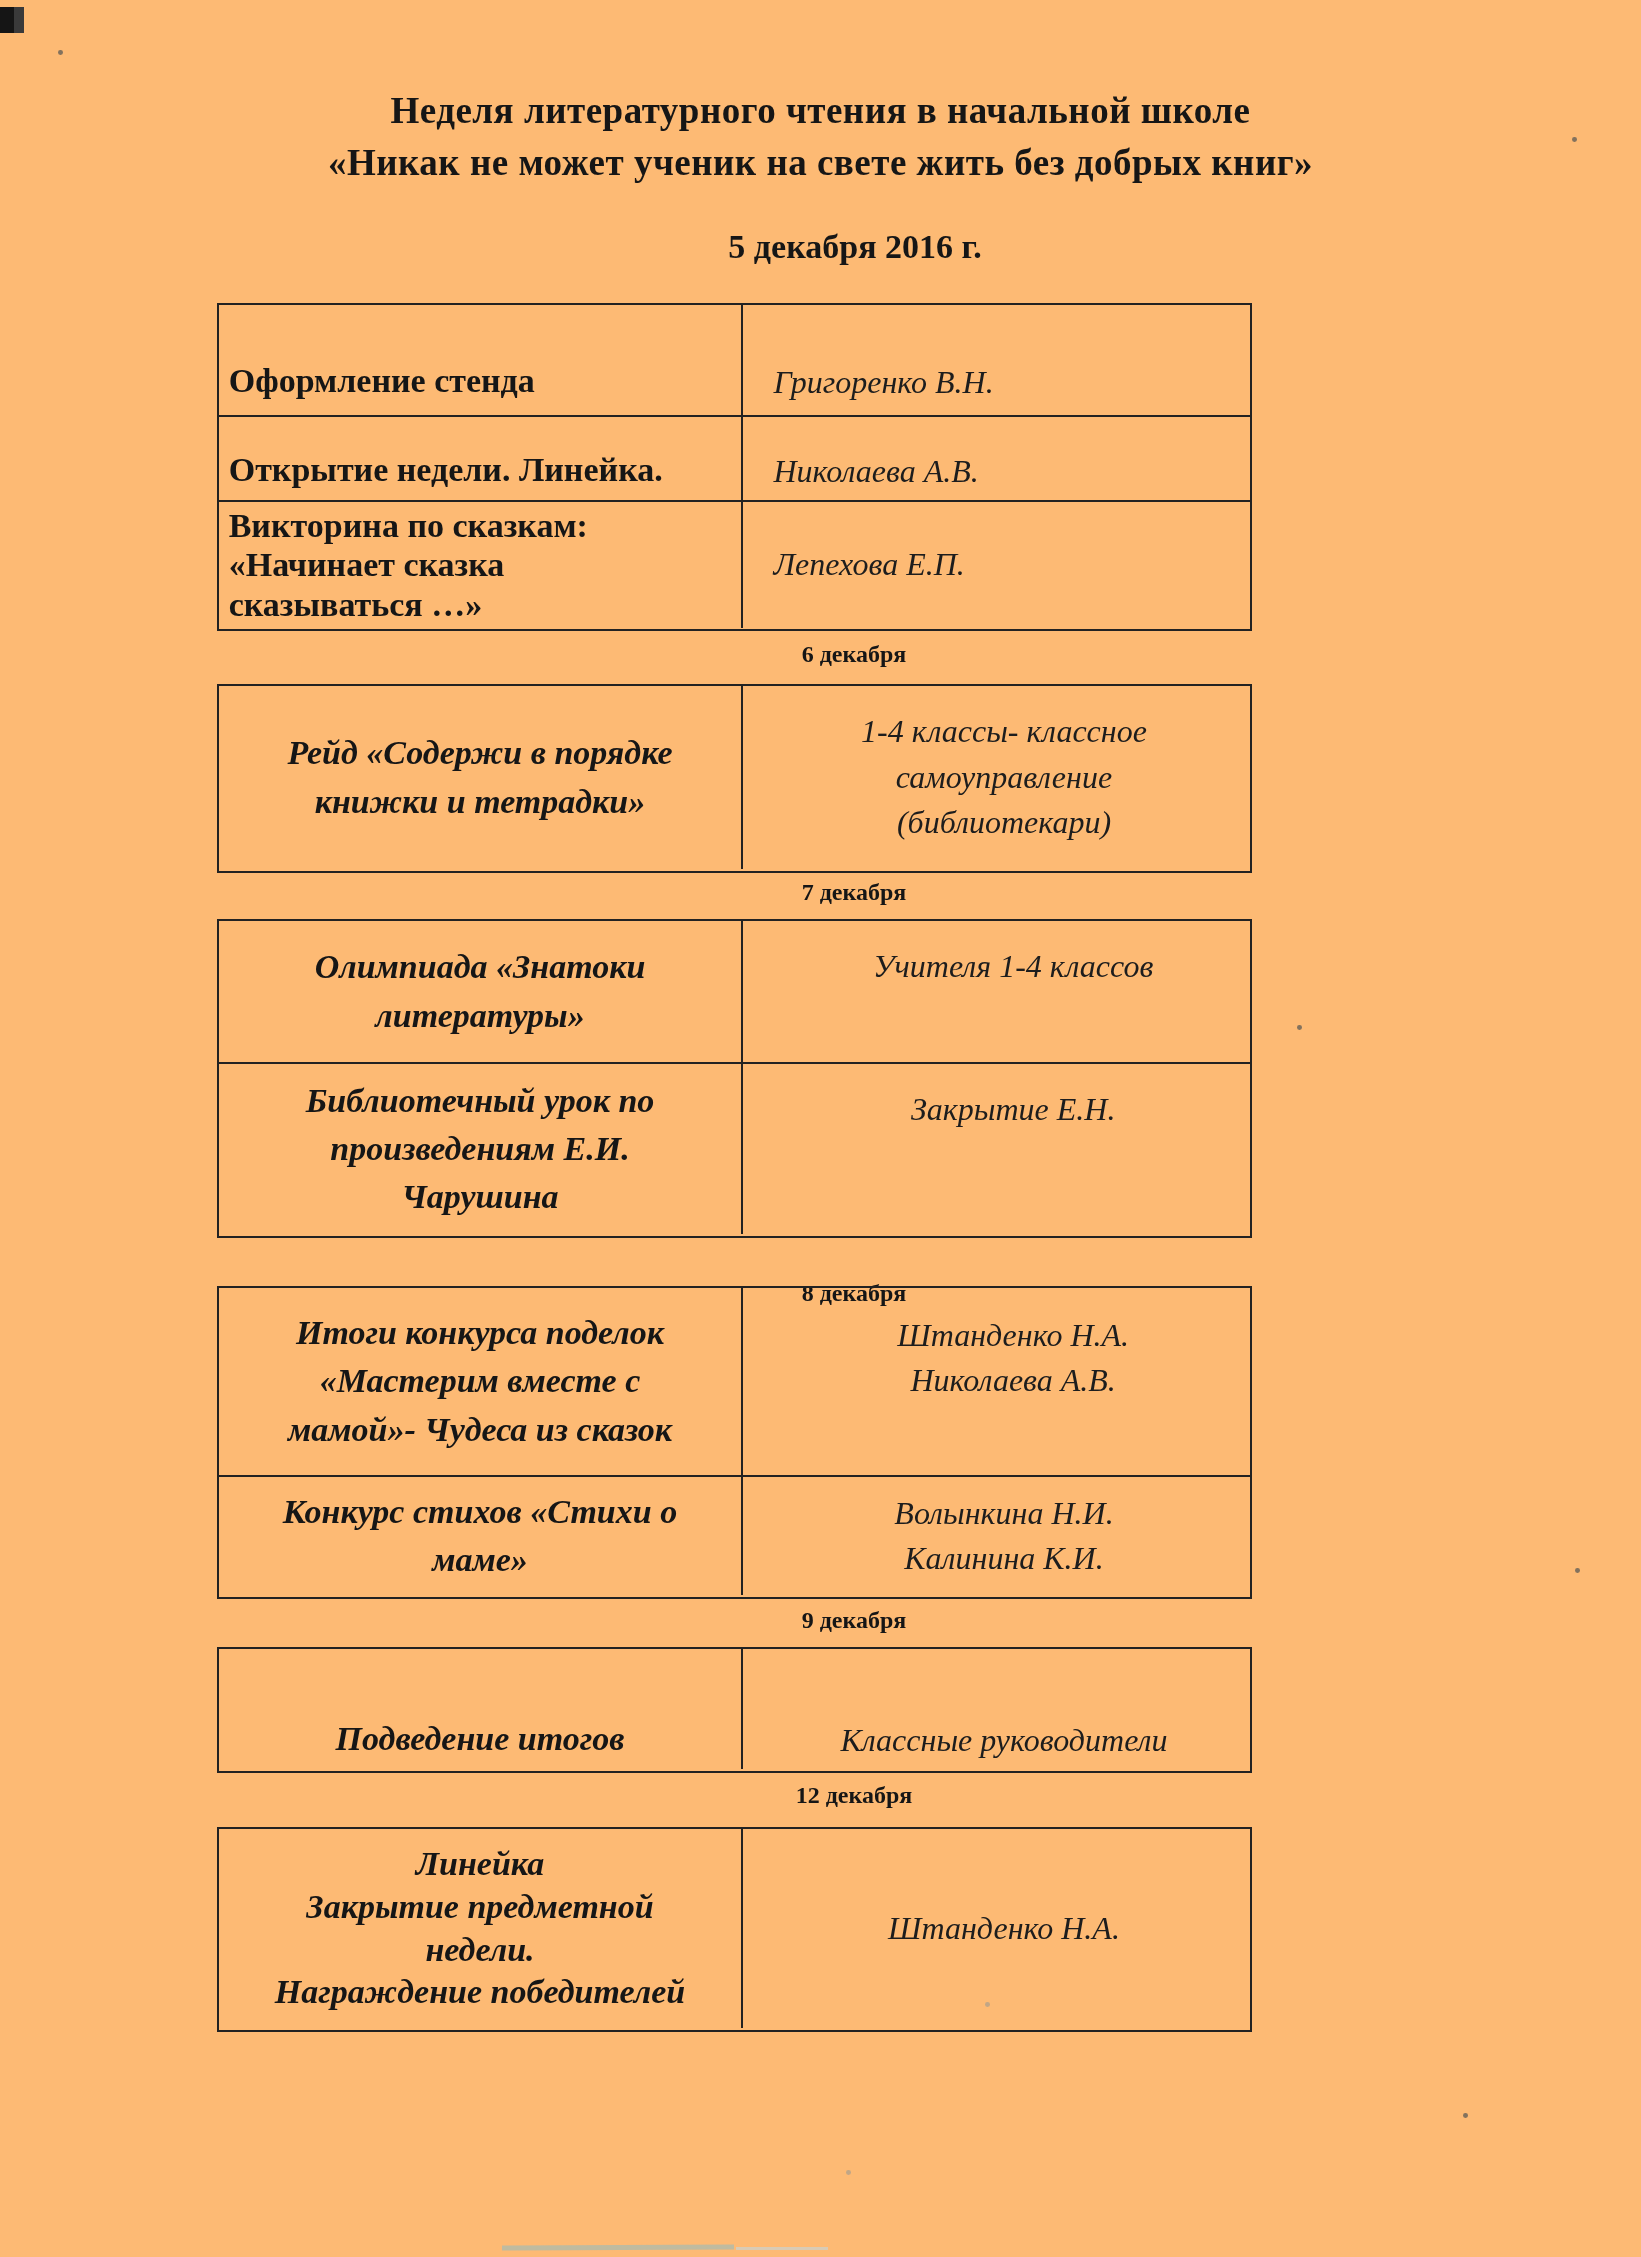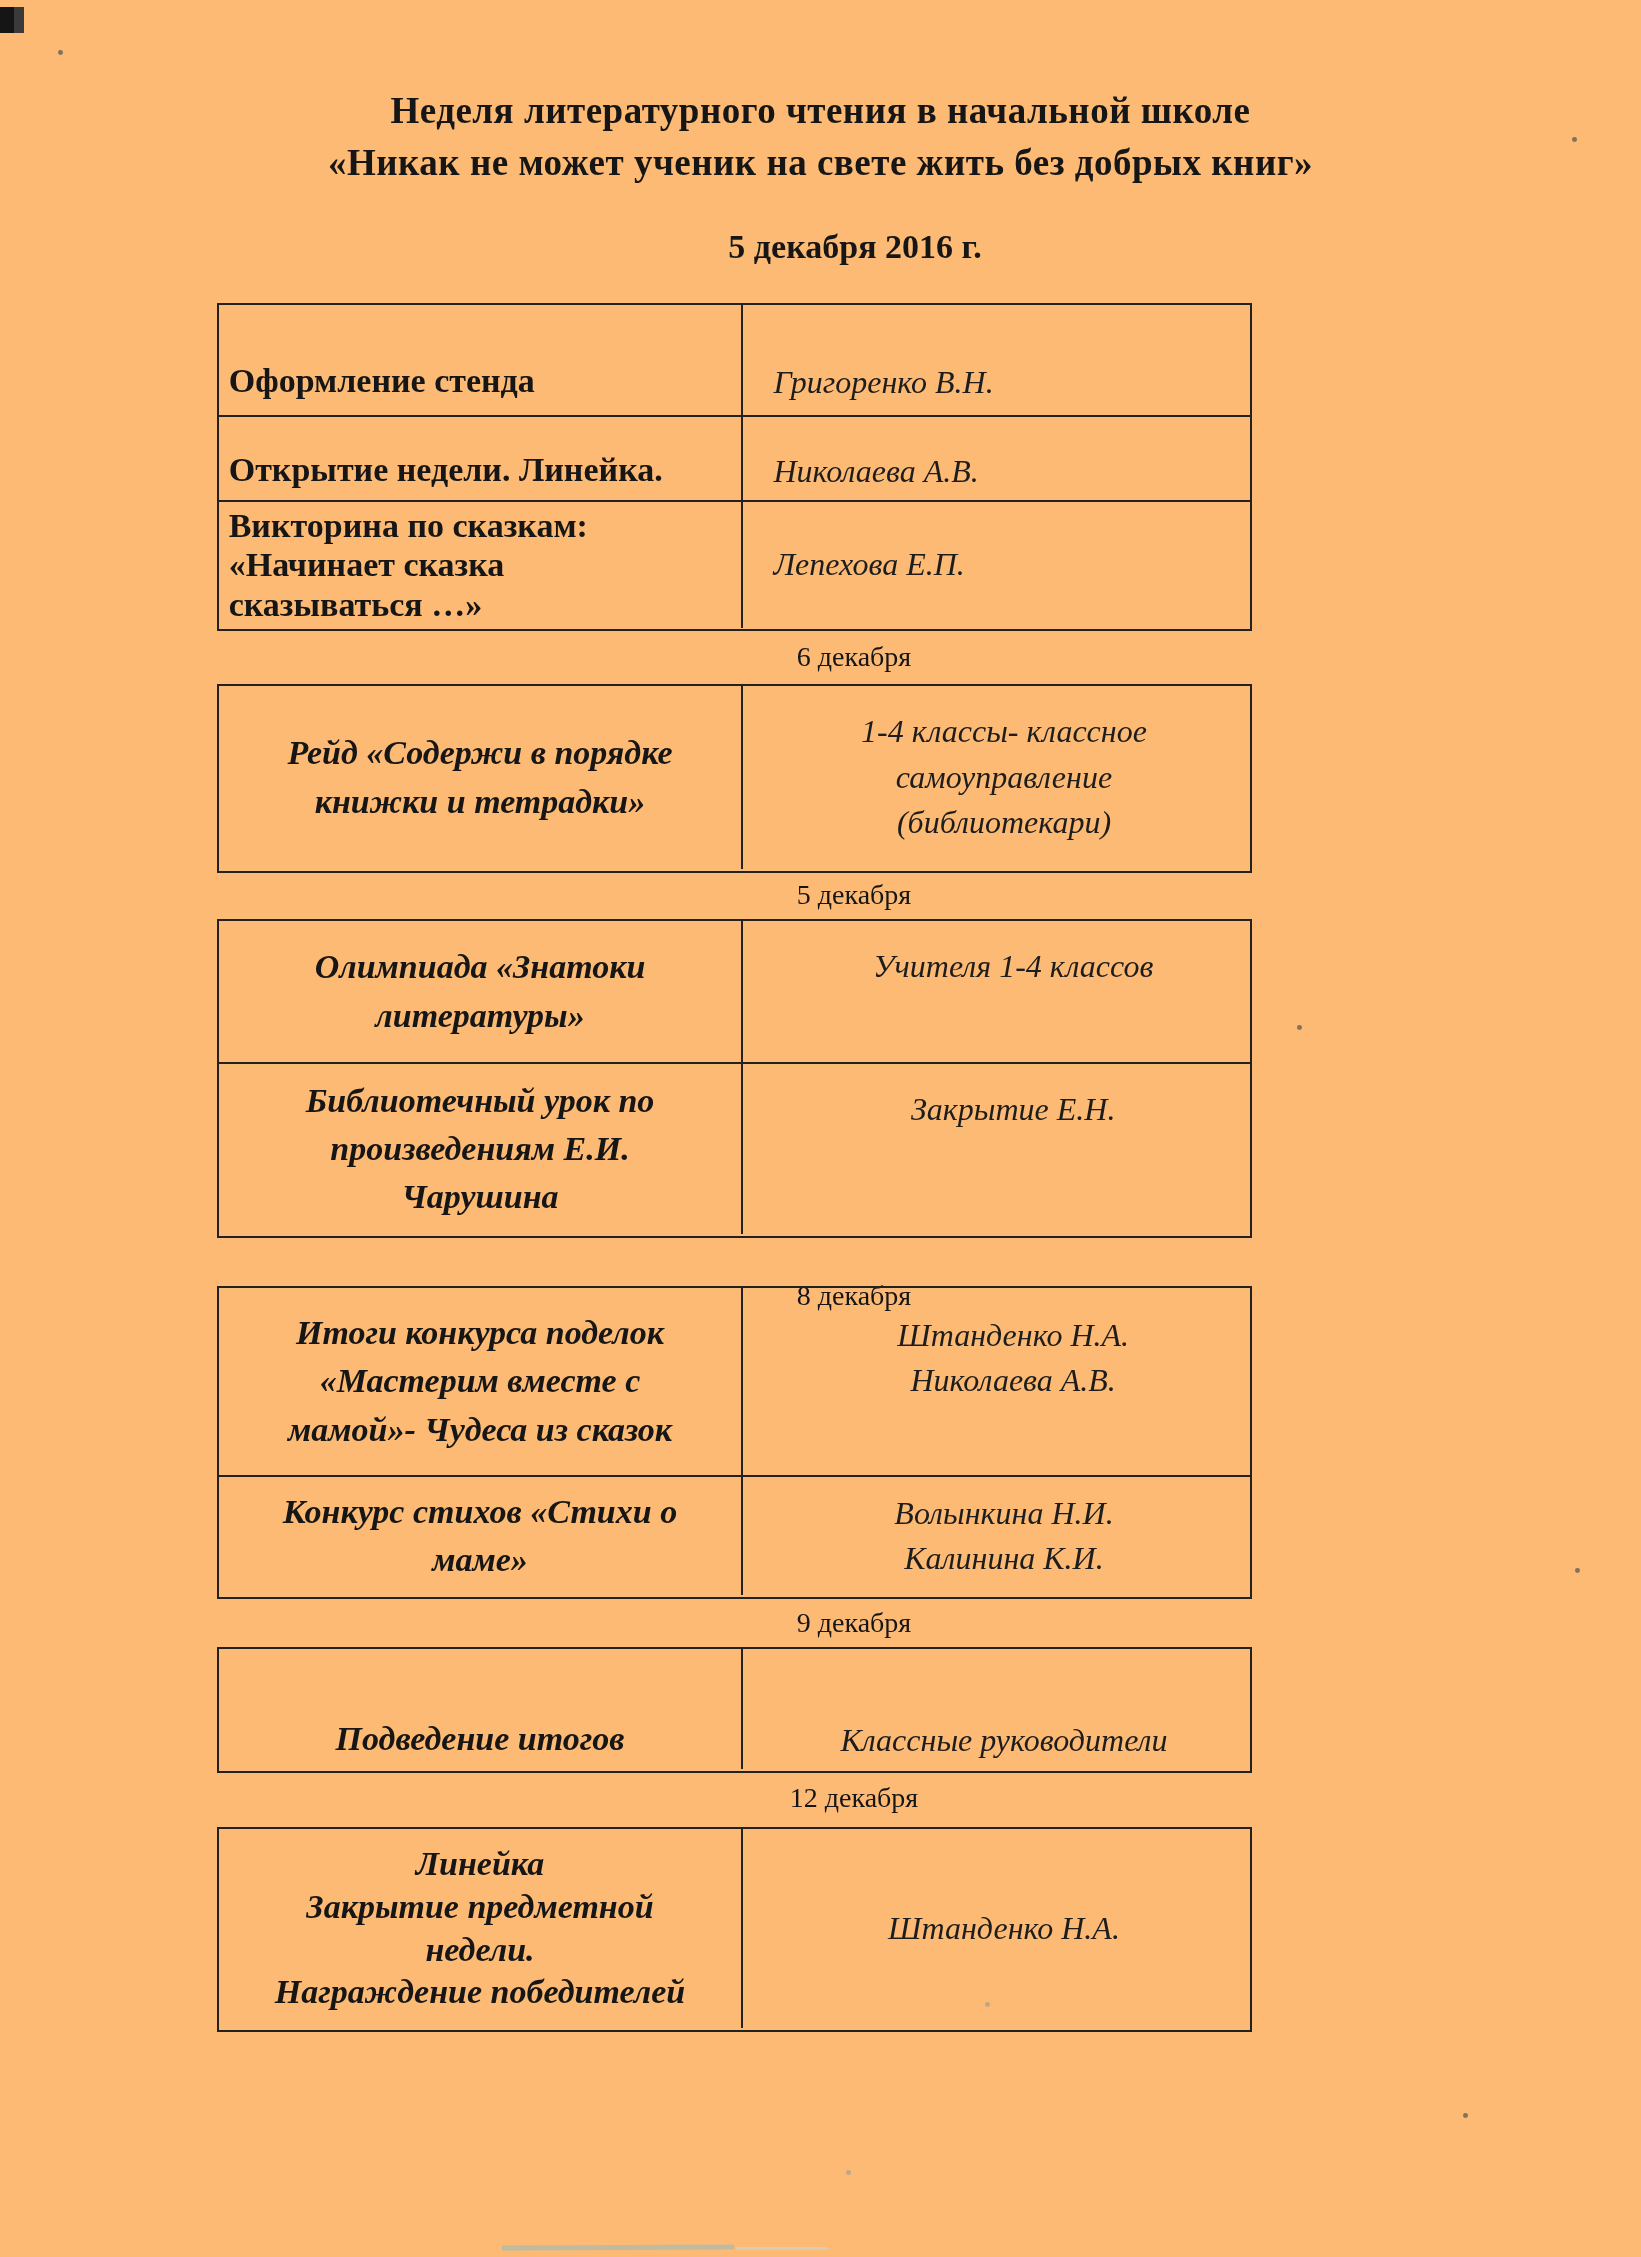--- a/index.html
+++ b/index.html
@@ -16,21 +16,21 @@
     position:absolute; left:0; width:1641px;
     text-align:center; font-weight:bold; font-size:37px;
     letter-spacing:0.5px;
   }
   .main-date {
     position:absolute; left:68px; width:1574px;
     text-align:center; font-weight:bold; font-size:34px;
   }
   .day-header {
     position:absolute; left:77px; width:1554px;
-    text-align:center; font-weight:normal; font-size:28px;
+    text-align:center; font-weight:bold; font-size:24px;
   }
   .table {
     position:absolute; left:217px; width:1035px;
     border:2.9px solid #222; box-sizing:border-box;
     background:transparent;
   }
   .t-row { display:flex; border-bottom:2.9px solid #222; box-sizing:border-box;gap:15px; }
   .t-row:last-child { border-bottom:none; }
   .cell {
     box-sizing:border-box;
@@ -103,21 +103,21 @@
   <div class="table" style="top:684px; height:189px;">
     <div class="t-row" style="height:183px;">
       <div class="cell left bi tc vc lh-wide">Рейд «Содержи в порядке
 книжки и тетрадки»</div>
       <div class="cell right it tc vc lh-wide">1-4 классы- классное
 самоуправление
 (библиотекари)</div>
     </div>
   </div>
 
-  <div class="day-header" style="top:879px;">5 декабря</div>
+  <div class="day-header" style="top:879px;">7 декабря</div>
   <div class="table" style="top:919px; height:319px;">
     <div class="t-row" style="height:143px;">
       <div class="cell left bi tc vc lh-wide">Олимпиада «Знатоки
 литературы»</div>
       <div class="cell right it tc vt pt">Учителя 1-4 классов</div>
     </div>
     <div class="t-row" style="height:170px;">
       <div class="cell left bi tc vc lh-wide">Библиотечный урок по
 произведениям Е.И.
 Чарушина</div>

